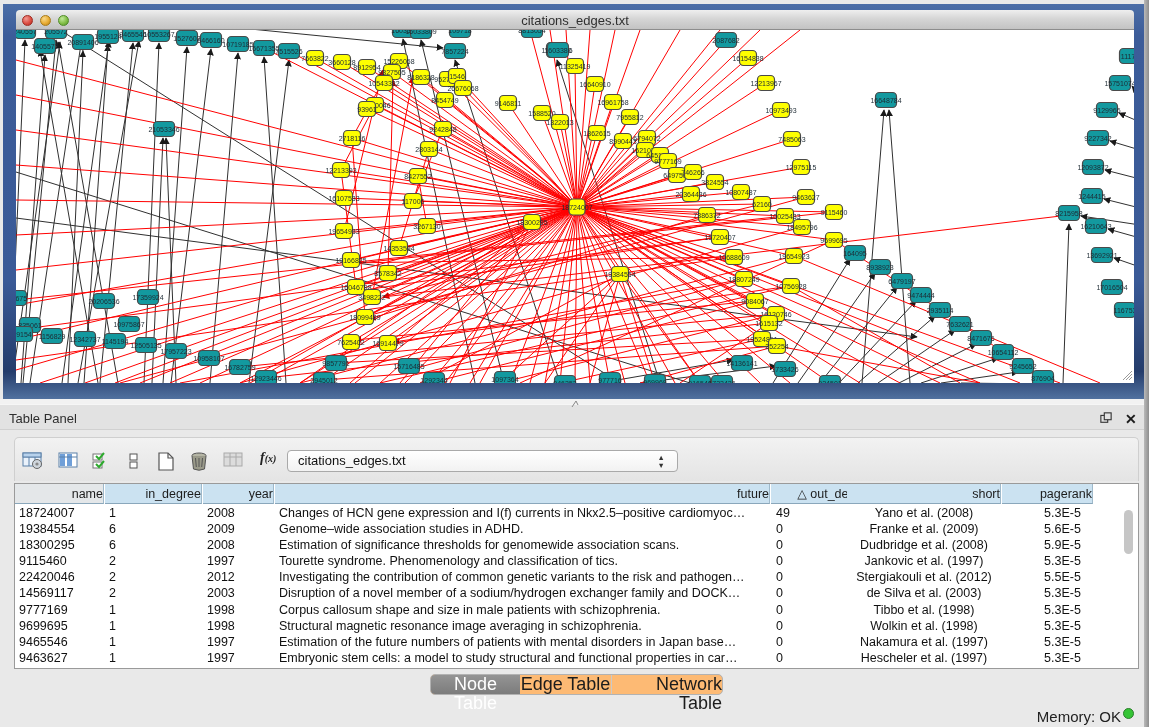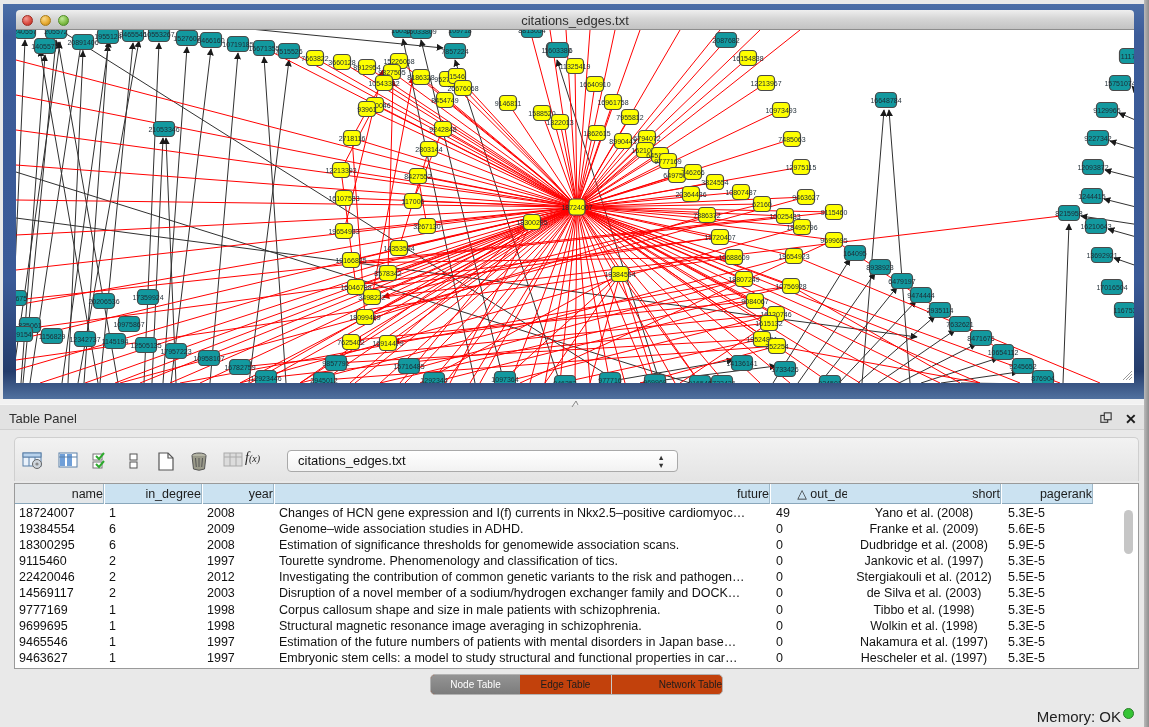--- a/index.html
+++ b/index.html
@@ -40,24 +40,24 @@
 #h6 {left:987px;width:91px}
 #tbody {position:absolute;left:0;top:21px;width:1123px;font-size:12.5px;color:#111}
 .tr {position:relative;height:16.1px;line-height:16px;white-space:nowrap}
 .tr span {position:absolute;overflow:hidden}
 .c0 {left:4px;width:85px}
 .c1 {left:94px;width:92px}
 .c2 {left:192px;width:66px}
 .c3 {left:264px;width:490px}
 .c4 {left:761px;width:70px}
 .c5 {left:832px;width:154px;text-align:center}
-.c6 {left:993px;width:85px}
+.c6 {left:1029px;width:85px}
 #vscroll {position:absolute;left:1109px;top:26px;width:9px;height:44px;background:#c6c6c6;border-radius:5px}
 
-#tabs {position:absolute;left:430px;top:674px;width:293px;height:21px;border:1px solid #b2b2b2;border-radius:5px;background:#c2410c;font-size:10px}
+#tabs {position:absolute;left:430px;top:674px;width:293px;height:21px;border:1px solid #b2b2b2;border-radius:5px;background:#fdba74;font-size:18px}
 #tab1 {position:absolute;left:0;top:0;width:89px;height:19px;background:linear-gradient(180deg,#949494,#7c7c7c);border-radius:4px 0 0 4px;color:#fff;text-align:center;line-height:19px}
 #tab2 {position:absolute;left:89px;top:0;width:92px;height:19px;color:#1c1c1c;text-align:center;line-height:19px;border-right:1px solid #c9c9c9}
 #tab3 {position:absolute;left:181px;top:0;width:110px;height:19px;color:#1c1c1c;text-align:right;line-height:19px}
 #memory {position:absolute;right:28px;top:708px;font-size:15px;color:#222}
 #memdot {position:absolute;right:15px;top:708px;width:11px;height:11px;border-radius:50%;background:#35c435;border:1px solid #2c7d2c}
 </style></head>
 <body>
 <div id="stage">
 <div id="win">
   <div id="titlebar">
@@ -648,21 +648,21 @@
         <ellipse cx="10" cy="3.5" rx="7" ry="2.5" fill="#b5b5a5" stroke="#555"></ellipse>
         <path d="M3 4 l1.5 13 q5.5 2.5 11 0 L17 4" fill="#9a9a8a" stroke="#555"></path>
         <path d="M6.5 6 l0.8 9 M10 6 v9 M13.5 6 l-0.8 9" stroke="#555" fill="none"></path>
       </svg>
   <svg class="ticon" style="left:208px" width="22" height="17" viewBox="0 0 22 17">
         <rect x="1" y="1" width="18" height="13" fill="#dcdcdc" stroke="#aaa"></rect>
         <line x1="1" y1="5" x2="19" y2="5" stroke="#aaa"></line>
         <line x1="7" y1="1" x2="7" y2="14" stroke="#aaa"></line>
         <line x1="13" y1="1" x2="13" y2="14" stroke="#aaa"></line>
       </svg>
-  <div class="ticon" style="left:230px;top:12px;font-size:14px;font-style:italic;font-weight:normal;color:#222;font-family:'Liberation Serif',serif">f<span style="font-size:10px">(x)</span></div>
+  <div class="ticon" style="left:245px;top:12px;font-size:14px;font-style:italic;font-weight:bold;color:#222;font-family:'Liberation Serif',serif">f<span style="font-size:10px">(x)</span></div>
 </div>
 <div id="dropdown">citations_edges.txt<span id="dd-arrows">
         <i>▴</i>
         <i>▾</i>
       </span></div>
 <div id="tablewrap">
   <div id="thead">
         <span id="h0">name</span>
         <span id="h1">in_degree</span>
         <span id="h2">year</span>

